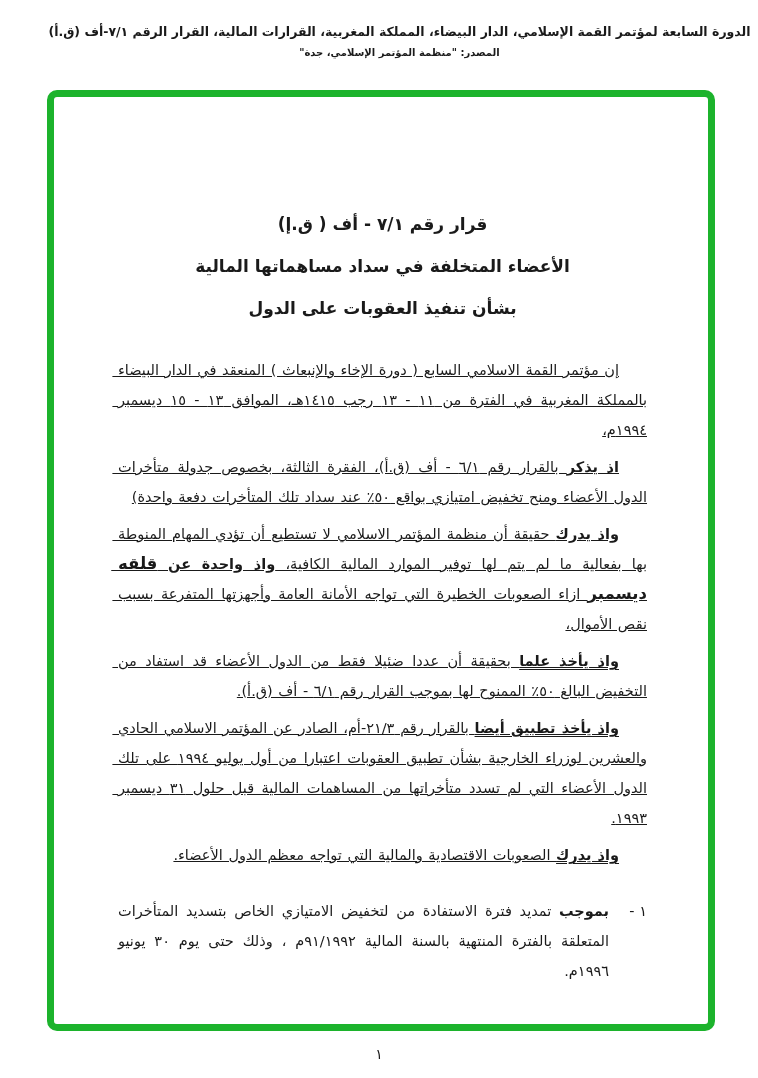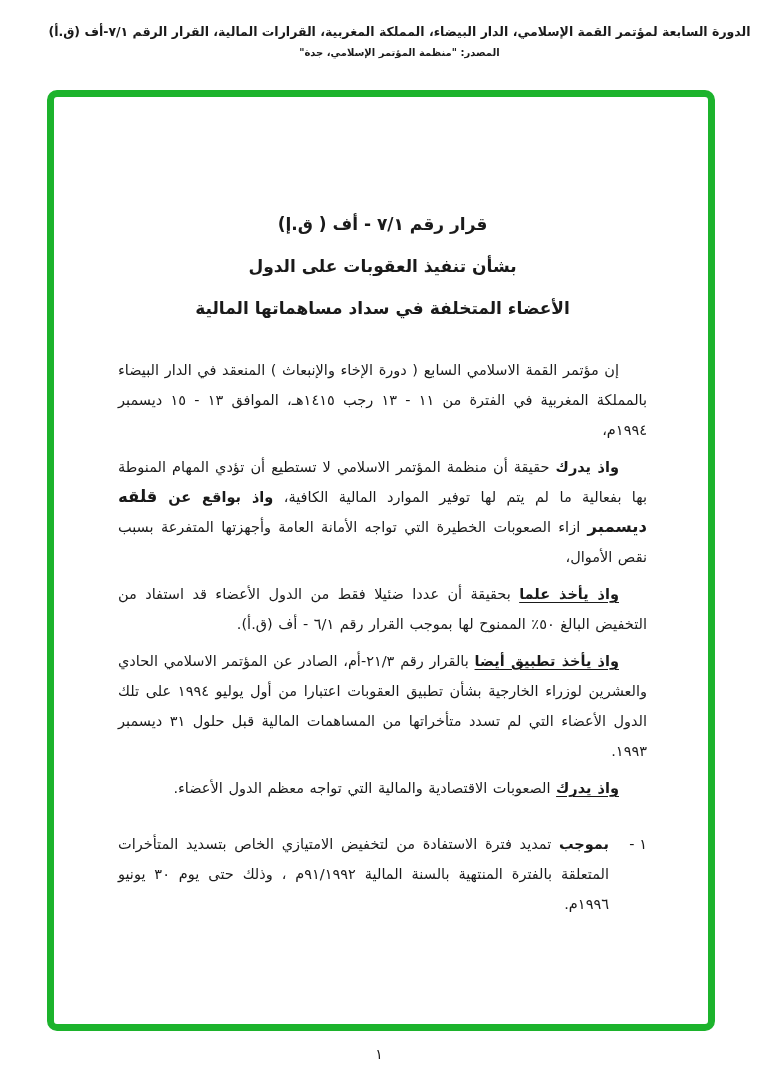--- a/index.html
+++ b/index.html
@@ -28,20 +28,21 @@
     text-align:center;font-weight:bold;
     font-size:17px;line-height:42px;
     margin-bottom:26px;
   }
   .para{
     font-size:14.5px;line-height:30px;
     text-align:justify;text-align-last:right;
     margin:0 0 7px 0;
     text-indent:28px;
     word-spacing:1px;
+    text-decoration:underline;
   }
   .para span{white-space:pre-wrap;}
   .b{font-weight:bold;}
   .u{text-decoration:underline;text-underline-offset:3px;}
   .big{font-size:16.5px;}
   .list{margin-top:26px;}
   .item{
     display:flex;direction:rtl;
     font-size:14.5px;line-height:30px;
   }
@@ -56,27 +57,28 @@
 <body style="color: rgb(26, 26, 26);">
 
 <div class="header">
   <div class="l1">الدورة السابعة لمؤتمر القمة الإسلامي، الدار البيضاء، المملكة المغربية، القرارات المالية، القرار الرقم ٧/١-أف (ق.أ)</div>
   <div class="l2">المصدر:  "منظمة المؤتمر الإسلامي، جدة"</div>
 </div>
 
 <div class="frame" style="border-color: rgb(28, 179, 44);">
   <div class="title">
     <div>قرار رقم ٧/١ - أف ( ق.إ)</div>
+    <div>الأعضاء المتخلفة في سداد مساهماتها المالية</div>
     <div>بشأن تنفيذ العقوبات على الدول</div>
-    <div>الأعضاء المتخلفة في سداد مساهماتها المالية</div>
   </div>
 
   <div>
       <div class="para"><span>إن مؤتمر القمة الاسلامي السابع ( دورة الإخاء والإنبعاث ) المنعقد في الدار البيضاء بالمملكة المغربية في الفترة من ١١ - ١٣ رجب ١٤١٥هـ، الموافق ١٣ - ١٥ ديسمبر ١٩٩٤م،</span></div>
-      <div class="para"><span class="b">واذ يدرك</span><span> حقيقة أن منظمة المؤتمر الاسلامي لا تستطيع أن تؤدي المهام المنوطة بها بفعالية ما لم يتم لها توفير الموارد المالية الكافية، </span><span class="b">واذ بواقع عن </span><span class="b big">قلقه ديسمبر</span><span> ازاء الصعوبات الخطيرة التي تواجه الأمانة العامة وأجهزتها المتفرعة بسبب نقص الأموال،</span></div>
+      <div class="para"><span class="b">اذ يذكر</span><span> بالقرار رقم ٦/١ - أف (ق.أ)، الفقرة الثالثة، بخصوص جدولة متأخرات الدول الأعضاء ومنح تخفيض امتيازي بواقع ٥٠٪ عند سداد تلك المتأخرات دفعة واحدة)</span></div>
+      <div class="para"><span class="b">واذ يدرك</span><span> حقيقة أن منظمة المؤتمر الاسلامي لا تستطيع أن تؤدي المهام المنوطة بها بفعالية ما لم يتم لها توفير الموارد المالية الكافية، </span><span class="b">واذ واحدة عن </span><span class="b big">قلقه ديسمبر</span><span> ازاء الصعوبات الخطيرة التي تواجه الأمانة العامة وأجهزتها المتفرعة بسبب نقص الأموال،</span></div>
       <div class="para"><span class="b u">واذ يأخذ علما</span><span> بحقيقة أن عددا ضئيلا فقط من الدول الأعضاء قد استفاد من التخفيض البالغ ٥٠٪ الممنوح لها بموجب القرار رقم ٦/١ - أف (ق.أ).</span></div>
       <div class="para"><span class="b u">واذ يأخذ تطبيق أيضا</span><span> بالقرار رقم ٢١/٣-أم، الصادر عن المؤتمر الاسلامي الحادي والعشرين لوزراء الخارجية بشأن تطبيق العقوبات اعتبارا من أول يوليو ١٩٩٤ على تلك الدول الأعضاء التي لم تسدد متأخراتها من المساهمات المالية قبل حلول ٣١ ديسمبر ١٩٩٣.</span></div>
       <div class="para"><span class="b u">واذ يدرك</span><span> الصعوبات الاقتصادية والمالية التي تواجه معظم الدول الأعضاء.</span></div>
     </div>
 
   <div class="list">
       <div class="item">
         <div class="marker">١ -</div>
         <div class="itext"><span class="b">بموجب</span><span> تمديد فترة الاستفادة من لتخفيض الامتيازي الخاص بتسديد المتأخرات المتعلقة بالفترة المنتهية بالسنة المالية ٩١/١٩٩٢م ، وذلك حتى يوم ٣٠ يونيو ١٩٩٦م.</span></div>
       </div>

